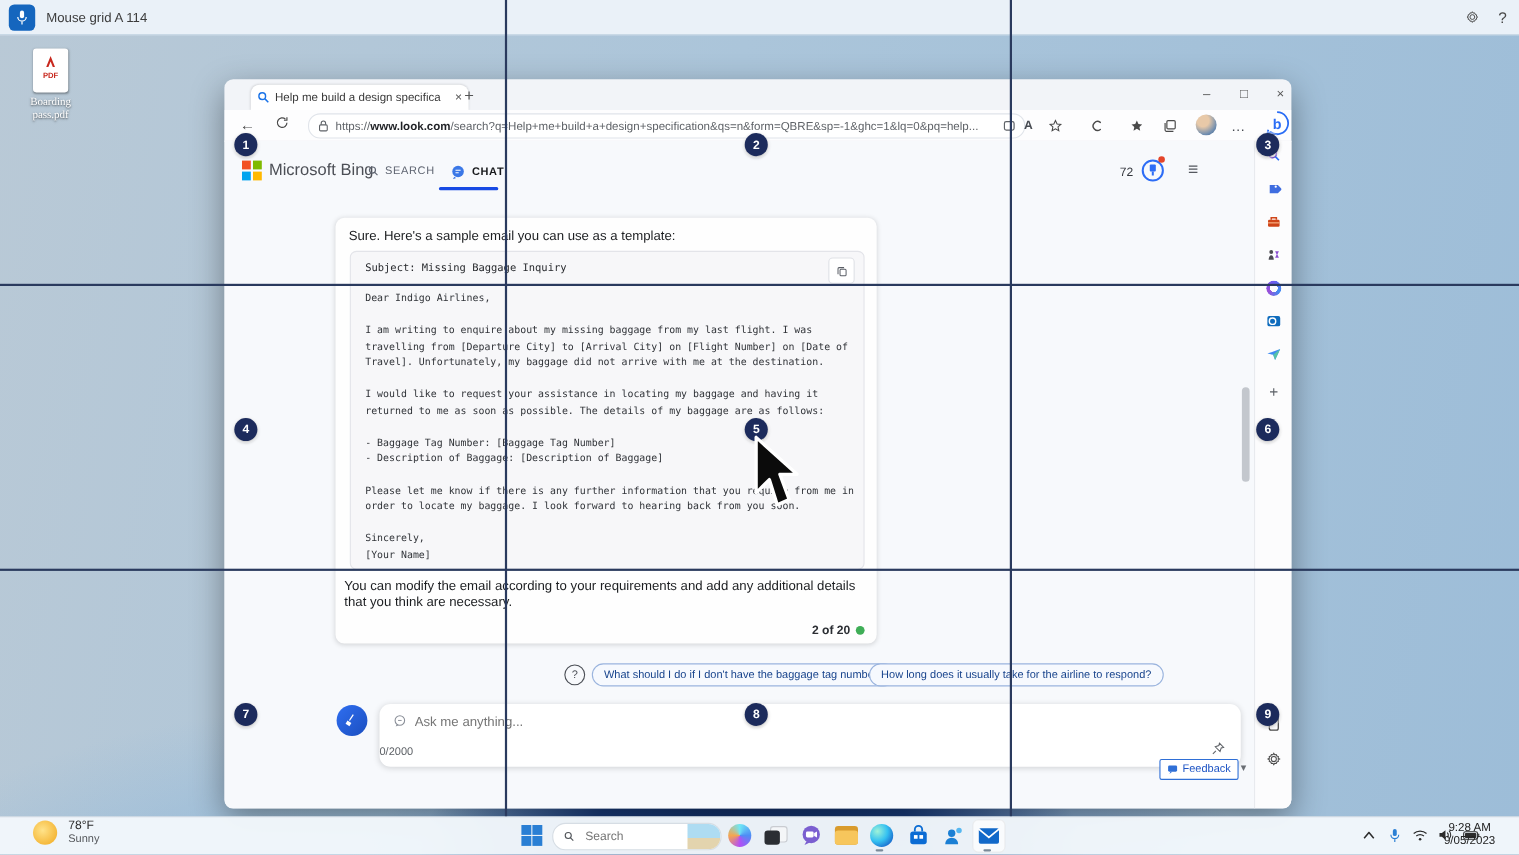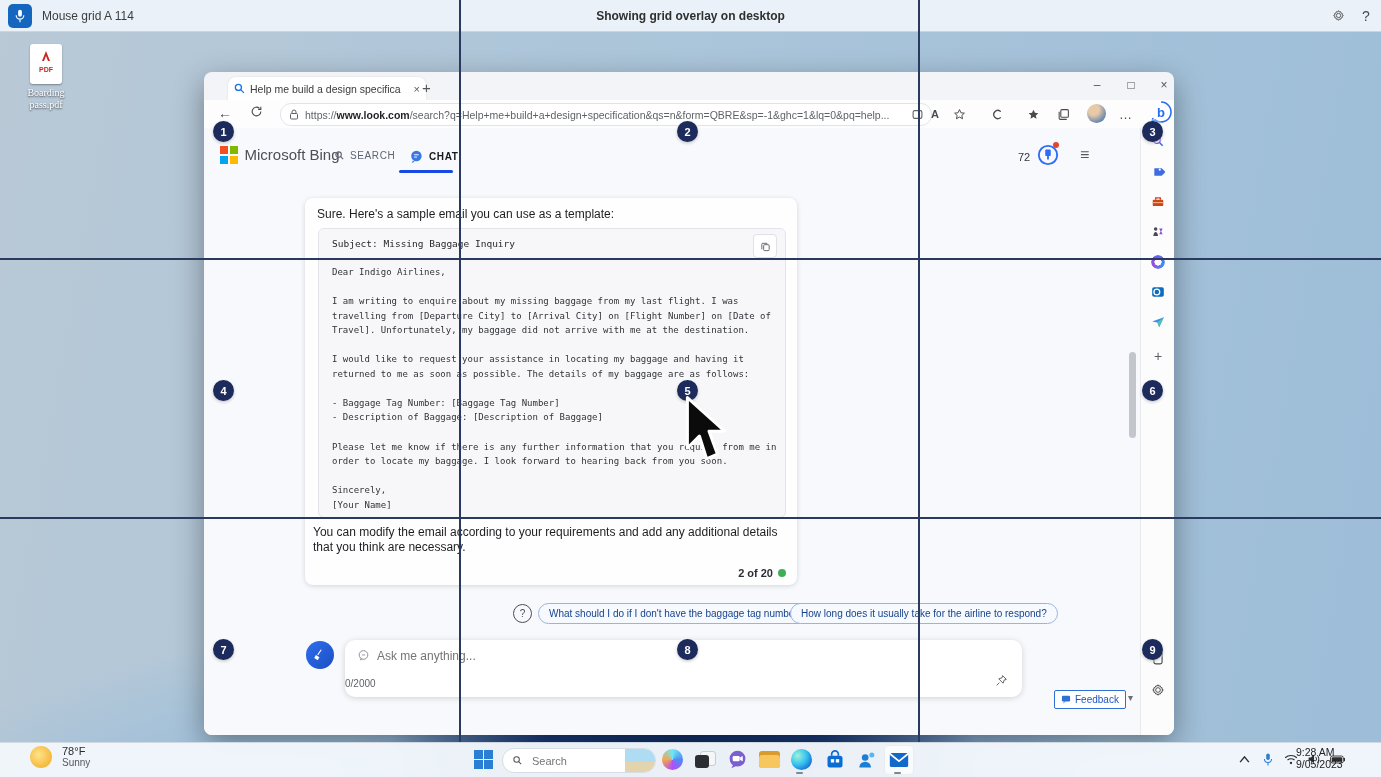--- a/index.html
+++ b/index.html
@@ -45,21 +45,21 @@
   
   .page{left:0;top:56px;width:936px;height:607px;background:#f7f9fc;}
   .bingnav{font-size:10px;letter-spacing:.6px;color:#5e6470;display:flex;align-items:center;gap:5px;}
   .chatnav{font-size:10px;letter-spacing:.6px;color:#17191c;font-weight:bold;display:flex;align-items:center;gap:5px;}
   .card{left:101px;top:126px;width:492px;height:387px;background:#fefefe;border-radius:8px;box-shadow:0 1px 5px rgba(0,0,0,.15);}
   .codeblock{left:13px;top:30px;width:466px;height:288px;background:#f7f7f9;border:1px solid #e3e4e9;border-radius:6px;}
   .mono{font-family:"DejaVu Sans Mono",monospace;}
   .copybtn{right:8px;top:5px;width:22px;height:22px;background:#fff;border:1px solid #dfe1e6;border-radius:4px;display:flex;align-items:center;justify-content:center;}
   .chip{top:531px;height:19px;border:1px solid #9ab4de;border-radius:11px;background:#f6f9fe;color:#17438c;
     font-size:10px;display:inline-flex;align-items:center;padding:0 10px;white-space:nowrap;}
-  .inputbox{left:141px;top:568px;width:677px;height:57px;background:#fff;border-radius:10px;box-shadow:0 1px 6px rgba(0,0,0,.16);}
+  .inputbox{left:141px;top:568px;width:783px;height:57px;background:#fff;border-radius:10px;box-shadow:0 1px 6px rgba(0,0,0,.16);}
   .askinput{position:absolute;left:30px;top:8px;width:300px;border:none;outline:none;font-size:12px;color:#70757d;background:transparent;font-family:"Liberation Sans",sans-serif;}
   .feedback{left:850px;top:618px;height:17px;border:1px solid #2f6fd6;background:#fff;border-radius:2px;display:inline-flex;align-items:center;padding:0 6px;gap:4px;}
   
   .taskbar{left:0;top:742px;width:1381px;height:35px;background:rgba(242,247,251,.97);border-top:1px solid rgba(120,140,160,.25);z-index:30;}
   .tbar-ico{top:747px;width:25px;height:25px;display:flex;align-items:center;justify-content:center;}
   .runline{top:772px;width:7px;height:2px;border-radius:2px;background:#7a8a99;}
   .trayico{top:749px;width:20px;height:20px;display:flex;align-items:center;justify-content:center;color:#2c2c2c;}
   .cursor{z-index:60;}
 </style>
 </head>
@@ -401,34 +401,33 @@
         <path d="M16 7a6 6 0 0 1 0 8M19 4a10 10 0 0 1 0 14" fill="none" stroke="#2c2c2c" stroke-width="1.8"></path>
       </svg>
   </div>
   <div class="abs trayico" style="left:1327px;z-index:31">
     <svg width="15" height="9" viewBox="0 0 26 14">
         <rect x="1" y="1" width="22" height="12" rx="3" fill="none" stroke="#2c2c2c" stroke-width="1.6"></rect>
         <rect x="3" y="3" width="18" height="8" rx="1.5" fill="#2c2c2c"></rect>
         <rect x="24" y="4" width="2" height="6" rx="1" fill="#2c2c2c"></rect>
       </svg>
   </div>
-  <div class="abs" style="left:1296px;top:746px;width:80px;text-align:left;z-index:31">
+  <div class="abs" style="left:1296px;top:746px;width:80px;text-align:center;z-index:31">
     <div style="font-size:10.5px;color:#222">9:28 AM</div>
     <div style="font-size:10.5px;color:#222">9/05/2023</div>
   </div>
 
   <div class="abs topbar"></div>
   <div class="abs micbtn" style="z-index:41">
     <svg width="12" height="14" viewBox="0 0 16 22">
         <rect x="5" y="1" width="6" height="11" rx="3" fill="#fff"></rect>
         <path d="M2 10a6 6 0 0 0 12 0" fill="none" stroke="#fff" stroke-width="1.8"></path>
         <line x1="8" y1="17" x2="8" y2="21" stroke="#fff" stroke-width="1.8"></line>
       </svg>
   </div>
-  <div class="abs topbar-status" style="z-index:41">Showing grid overlay on desktop</div>
   <div class="abs topbar-title" style="z-index:42">Mouse grid A 114</div>
   <div class="abs topbar-ico" style="left:1327px;z-index:42">
     <svg width="13" height="13" viewBox="0 0 24 24">
         <path d="M12 8a4 4 0 1 0 0 8 4 4 0 0 0 0-8zm9 4-2.2 1.2.3 2.5-2.4.9-.9 2.4-2.5-.3L12 21l-1.3-2.3-2.5.3-.9-2.4-2.4-.9.3-2.5L3 12l2.2-1.2-.3-2.5 2.4-.9.9-2.4 2.5.3L12 3l1.3 2.3 2.5-.3.9 2.4 2.4.9-.3 2.5z" fill="none" stroke="#4a4a4a" stroke-width="1.6"></path>
       </svg>
   </div>
   <div class="abs topbar-ico" style="left:1355px;z-index:42">?</div>
 
   <div class="abs gline" style="left:459px;top:0;width:2px;height:742px"></div>
   <div class="abs gline" style="left:918px;top:0;width:2px;height:742px"></div>

